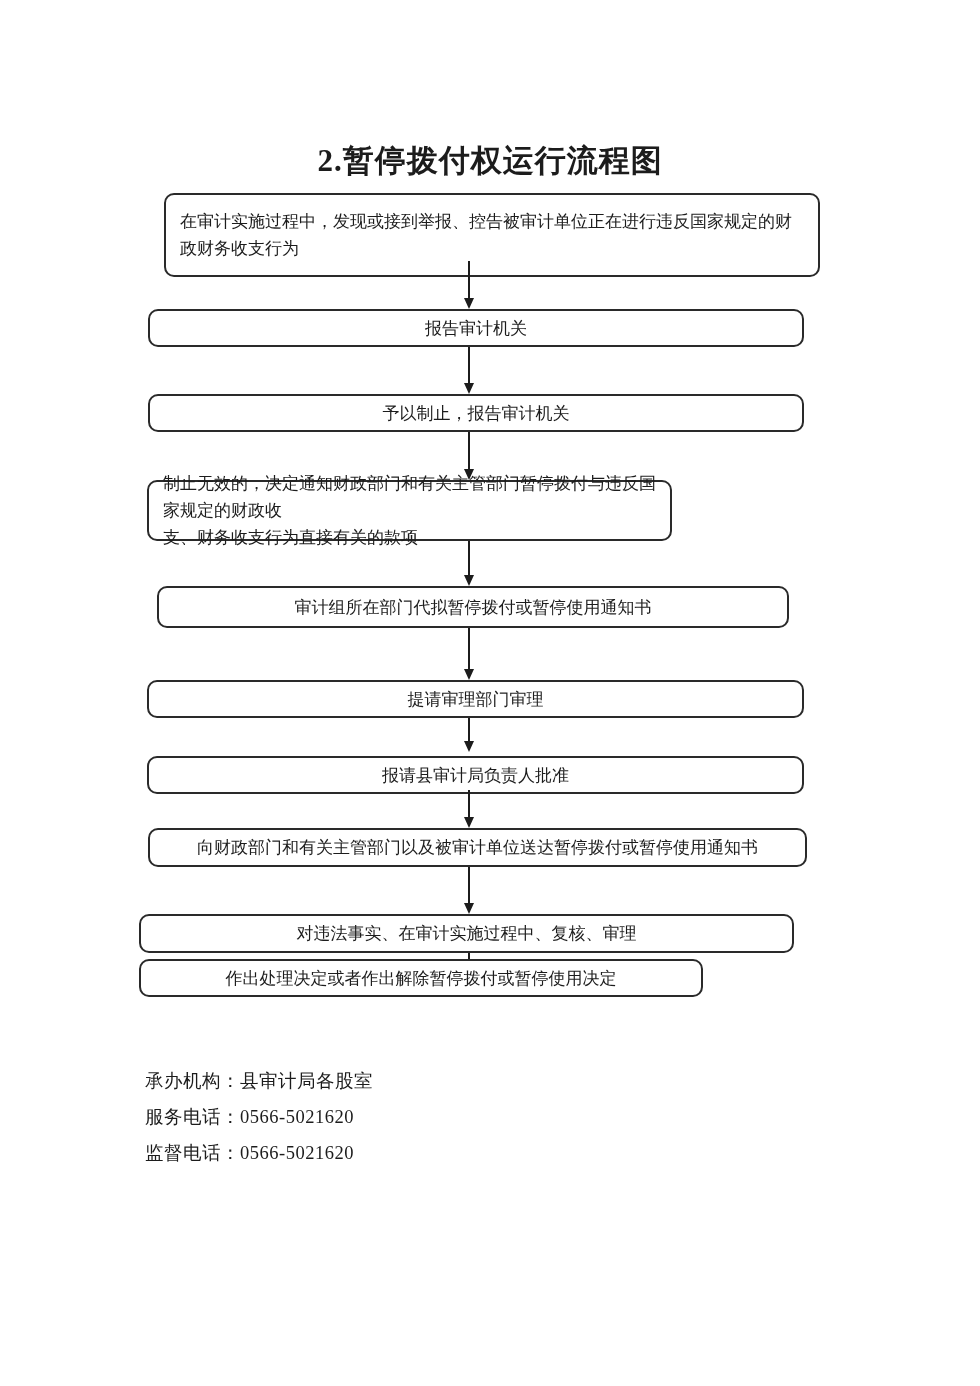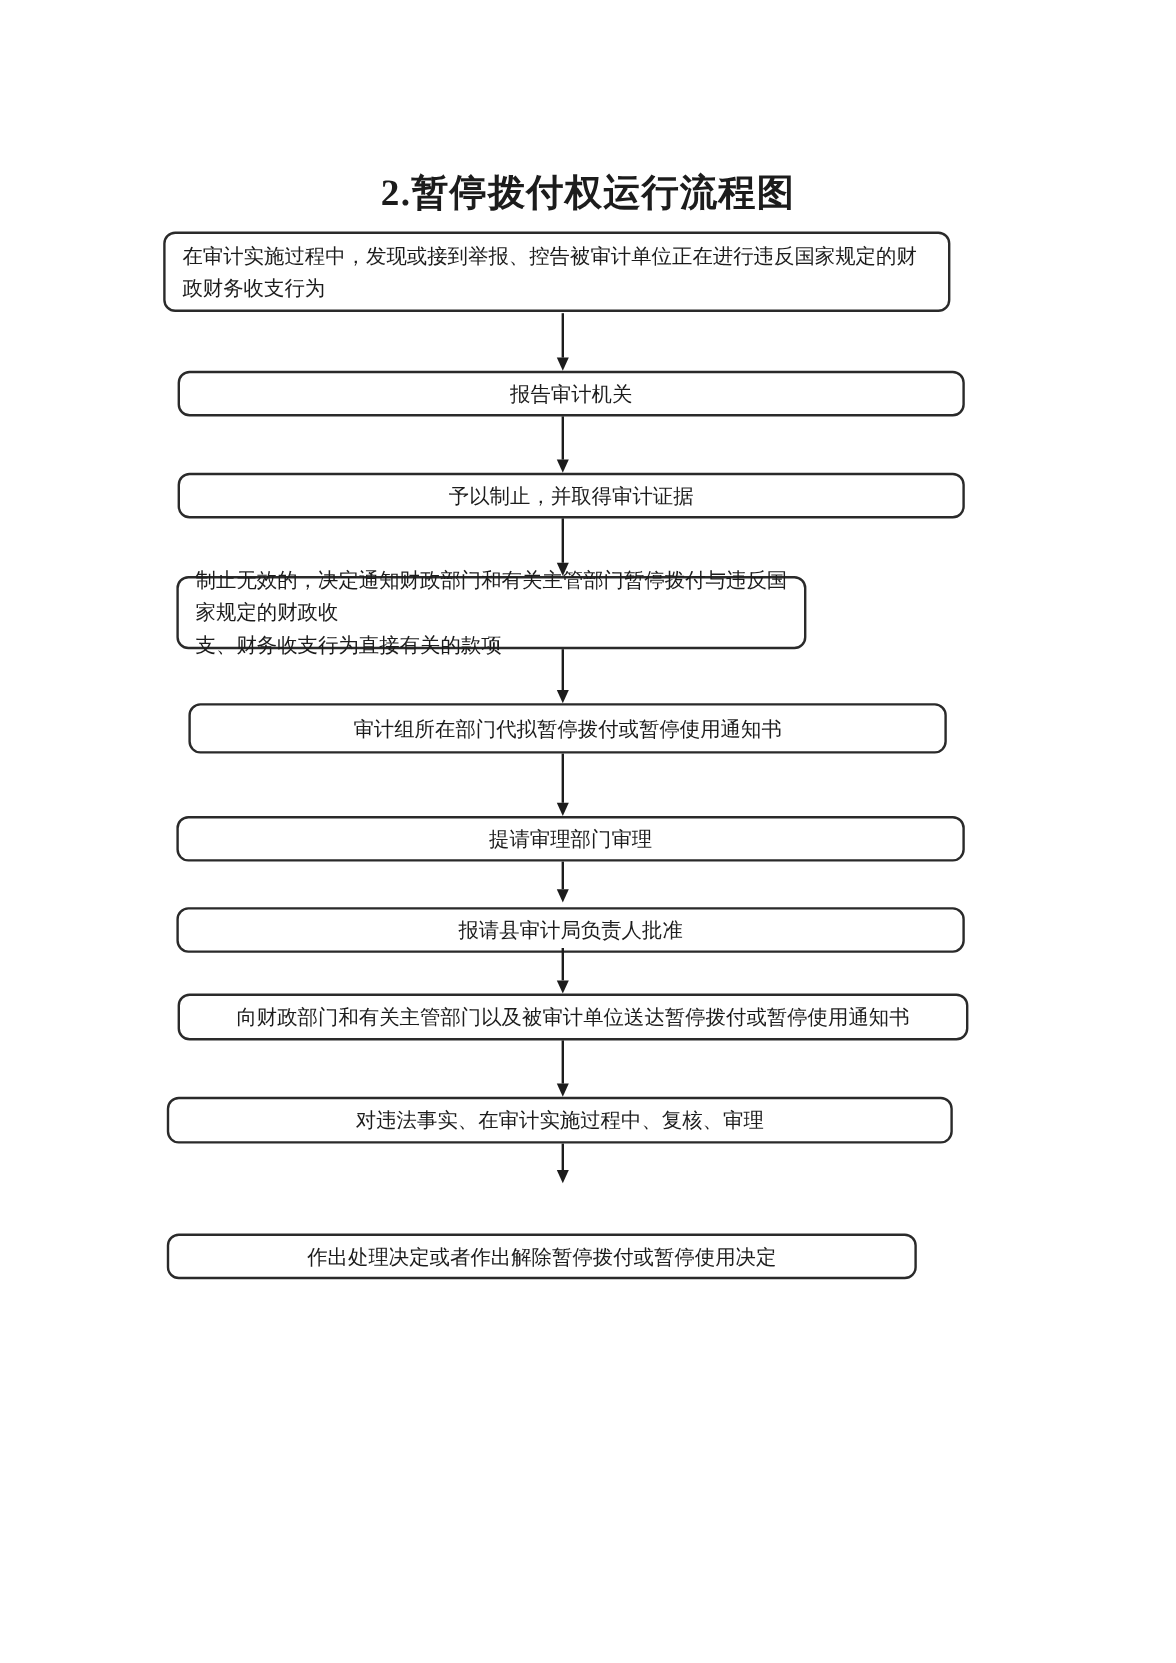--- a/index.html
+++ b/index.html
@@ -36,30 +36,30 @@
     text-align: left;
     font-size: 17px;
     line-height: 27px;
     white-space: pre-line;
     padding: 2px 14px;
   }
   .box.left {
     justify-content: flex-start;
     text-align: left;
   }
-  .s1  { left:136px; top:193px; width:656px; height:67px; }
+  .s1  { left:164px; top:193px; width:656px; height:84px; }
   .s2  { left:148px; top:309px; width:656px; height:38px; }
   .s3  { left:148px; top:394px; width:656px; height:38px; }
   .s4  { left:147px; top:480px; width:525px; height:61px; }
   .s5  { left:157px; top:586px; width:632px; height:42px; }
   .s6  { left:147px; top:680px; width:657px; height:38px; }
   .s7  { left:147px; top:756px; width:657px; height:38px; }
   .s8  { left:148px; top:828px; width:659px; height:39px; }
   .s9  { left:139px; top:914px; width:655px; height:39px; }
-  .s10 { left:139px; top:1028px; width:625px; height:38px; }
+  .s10 { left:139px; top:959px; width:564px; height:38px; }
 
   .arrow {
     position: absolute;
     left: 468px;
     width: 2px;
     background: #1c1c1c;
   }
   .arrow::after {
     content: "";
     position: absolute;
@@ -100,21 +100,21 @@
 
   <h1 class="title">2.暂停拨付权运行流程图</h1>
 
   <div class="box s1 left">在审计实施过程中，发现或接到举报、控告被审计单位正在进行违反国家规定的财
 政财务收支行为</div>
   <div class="arrow a1"></div>
 
   <div class="box s2">报告审计机关</div>
   <div class="arrow a2"></div>
 
-  <div class="box s3">予以制止，并取得审计证据</div>
+  <div class="box s3">予以制止，报告审计机关</div>
   <div class="arrow a3"></div>
 
   <div class="box s4 left">制止无效的，决定通知财政部门和有关主管部门暂停拨付与违反国家规定的财政收
 支、财务收支行为直接有关的款项</div>
   <div class="arrow a4"></div>
 
   <div class="box s5">审计组所在部门代拟暂停拨付或暂停使用通知书</div>
   <div class="arrow a5"></div>
 
   <div class="box s6">提请审理部门审理</div>
@@ -124,14 +124,19 @@
   <div class="arrow a7"></div>
 
   <div class="box s8">向财政部门和有关主管部门以及被审计单位送达暂停拨付或暂停使用通知书</div>
   <div class="arrow a8"></div>
 
   <div class="box s9">对违法事实、在审计实施过程中、复核、审理</div>
   <div class="arrow a9"></div>
 
   <div class="box s10">作出处理决定或者作出解除暂停拨付或暂停使用决定</div>
 
+  <div class="footer">
+    <div class="fline">承办机构：县审计局各股室</div>
+    <div class="fline">服务电话：0566-5021620</div>
+    <div class="fline">监督电话：0566-5021620</div>
+  </div>
 
 </div>
 
 </body></html>

